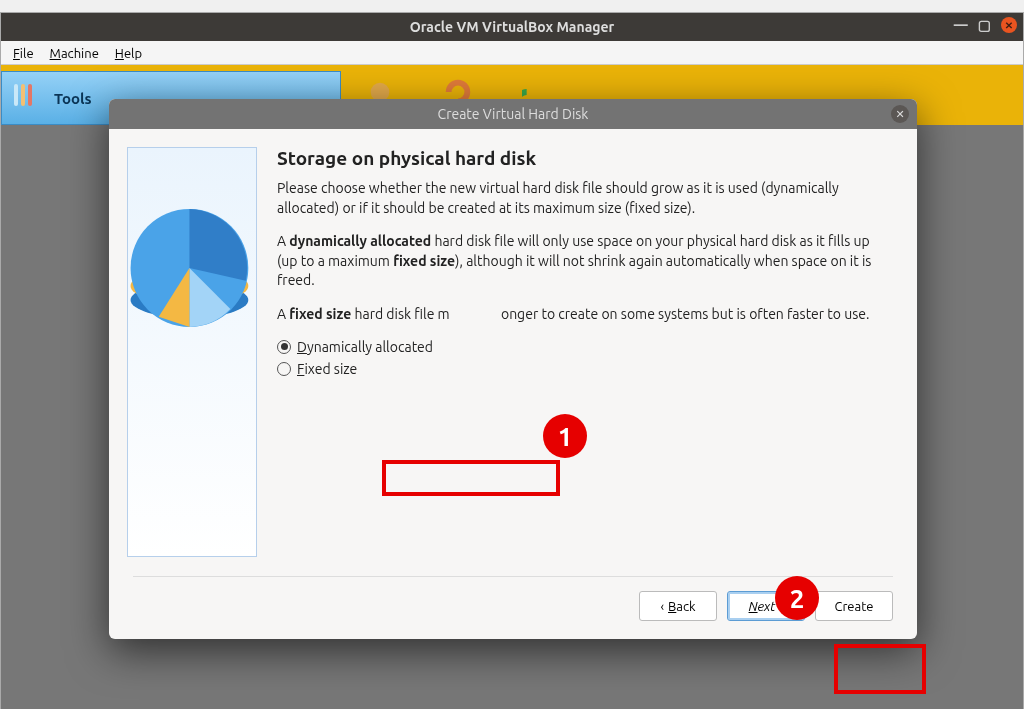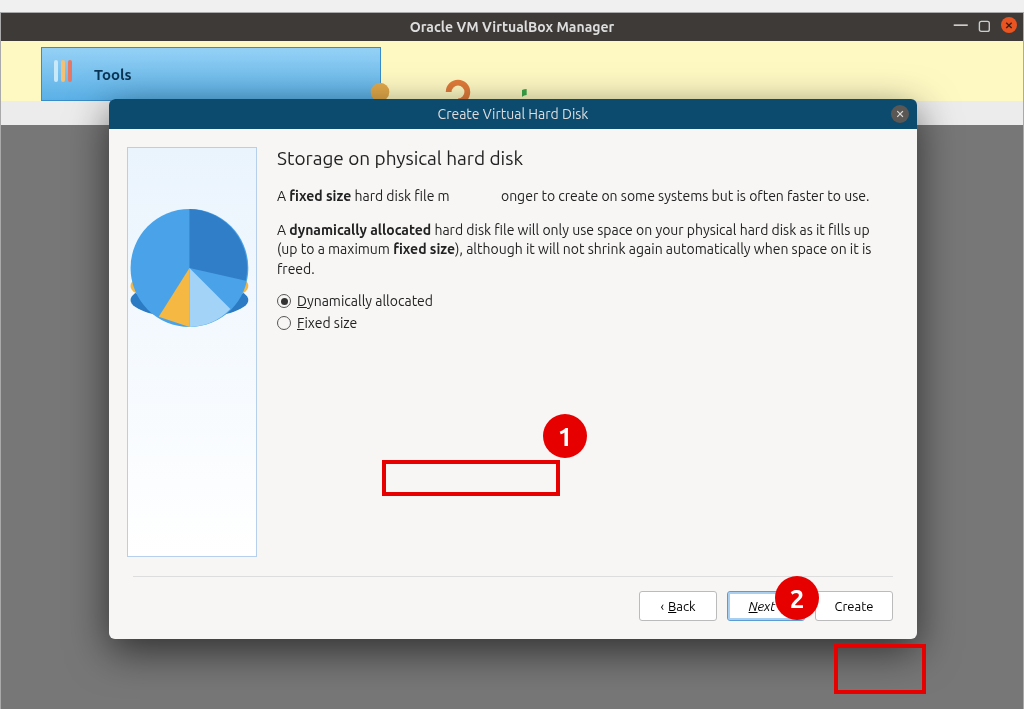--- a/index.html
+++ b/index.html
@@ -54,23 +54,22 @@
     align-items: center;
     font-size: 13px;
     padding: 0 4px;
   }
   .menubar .item {
     padding: 2px 8px;
   }
   .menubar .item span.u { text-decoration: underline; }
   .toolbar-area {
     height: 60px;
-    background: #fef9c3;
-    display: flex;
-    padding-left: 40px;
+    background: #eab308;
+    display: flex;
   }
   .tools-tab {
     width: 340px;
     height: 54px;
     margin-top: 6px;
     background: linear-gradient(#95d1f6, #5ab0e6);
     border: 1px solid #3a8cc6;
     display: flex;
     align-items: center;
     gap: 10px;
@@ -101,21 +100,21 @@
     width: 808px;
     height: 540px;
     background: #f7f6f5;
     border-radius: 6px;
     box-shadow: 0 12px 40px rgba(0,0,0,0.6);
     display: flex;
     flex-direction: column;
   }
   .dlg-titlebar {
     height: 30px;
-    background: #0c4a6e;
+    background: #737373;
     border-radius: 6px 6px 0 0;
     color: #ddd;
     display: flex;
     align-items: center;
     justify-content: center;
     font-size: 14px;
     position: relative;
   }
   .dlg-close {
     position: absolute;
@@ -144,22 +143,22 @@
     padding-top: 40px;
     overflow: hidden;
   }
   .content {
     flex: 1;
     font-size: 14px;
     color: #222;
   }
   .content h2 {
     font-size: 19px;
-    font-weight: normal;
-    margin-bottom: 18px;
+    font-weight: bold;
+    margin-bottom: 10px;
   }
   .content p { margin-bottom: 14px; line-height: 1.4; }
   .radio-row {
     display: flex;
     align-items: center;
     gap: 6px;
     margin: 6px 0;
     font-size: 14px;
   }
   .radio {
@@ -245,20 +244,25 @@
 <div class="window">
   <div class="titlebar">
     <span>Oracle VM VirtualBox Manager</span>
     <div class="controls">
       <span class="ctl-min">—</span>
       <span class="ctl-max">▢</span>
       <span class="ctl-close">✕</span>
     </div>
   </div>
 
+  <div class="menubar">
+    <div class="item"><span class="u">F</span><span>ile</span></div>
+    <div class="item"><span class="u">M</span><span>achine</span></div>
+    <div class="item"><span class="u">H</span><span>elp</span></div>
+  </div>
 
   <div class="toolbar-area">
     <div class="tools-tab">
       <div class="tools-ico">
           <div class="a"></div>
           <div class="b"></div>
           <div class="c"></div>
         </div>
       <span>Tools</span>
     </div>
@@ -288,25 +292,26 @@
           <ellipse cx="48" cy="75" rx="46" ry="14" fill="#2a7bc4"></ellipse>
           <ellipse cx="48" cy="64" rx="46" ry="14" fill="#f4b843"></ellipse>
           <circle cx="48" cy="50" r="46" fill="#4aa3e8"></circle>
           <path d="M48 50 L48 4 A46 46 0 0 1 92 60 Z" fill="#307ec8"></path>
           <path d="M48 50 L80 82 A46 46 0 0 1 48 96 Z" fill="#a3d4f7"></path>
           <path d="M48 50 L48 96 L24 88 Z" fill="#f4b843"></path>
         </svg>
       </div>
       <div class="content">
         <h2>Storage on physical hard disk</h2>
+        <p>Please choose whether the new virtual hard disk file should grow as it is used (dynamically allocated) or if it should be created at its maximum size (fixed size).</p>
+        <p>
+          <span>A </span><b>dynamically allocated</b><span> hard disk file will only use space on your physical hard disk as it fills up (up to a maximum </span><b>fixed size</b><span>), although it will not shrink again automatically when space on it is freed.</span>
+        </p>
         <p>
           <span>A </span><b>fixed size</b><span> hard disk file m</span><span style="visibility:hidden">ay take l</span><span>onger to create on some systems but is often faster to use.</span>
-        </p>
-        <p>
-          <span>A </span><b>dynamically allocated</b><span> hard disk file will only use space on your physical hard disk as it fills up (up to a maximum </span><b>fixed size</b><span>), although it will not shrink again automatically when space on it is freed.</span>
         </p>
         <div class="radio-row">
           <span class="radio checked"></span>
           <span class="radio-label"><span class="u">D</span>ynamically allocated</span>
         </div>
         <div class="radio-row">
           <span class="radio"></span>
           <span class="radio-label"><span class="u">F</span>ixed size</span>
         </div>
       </div>

